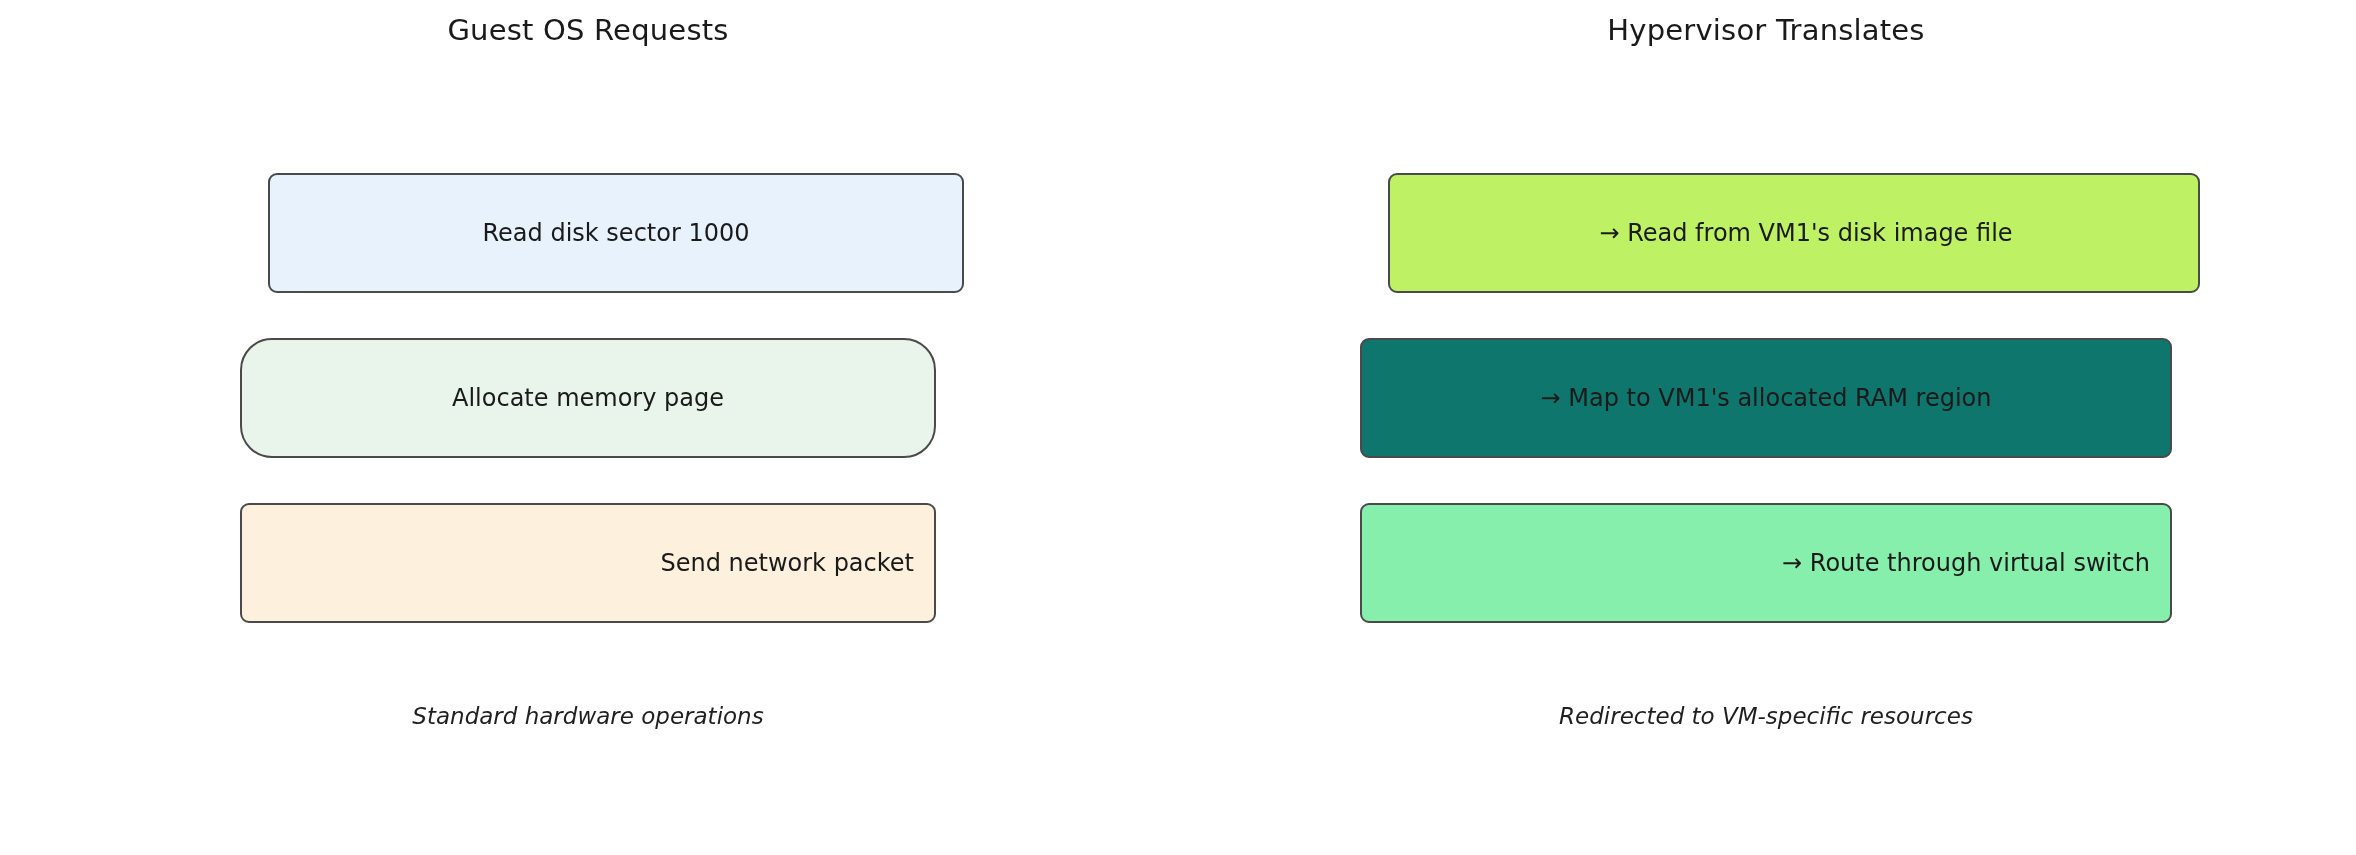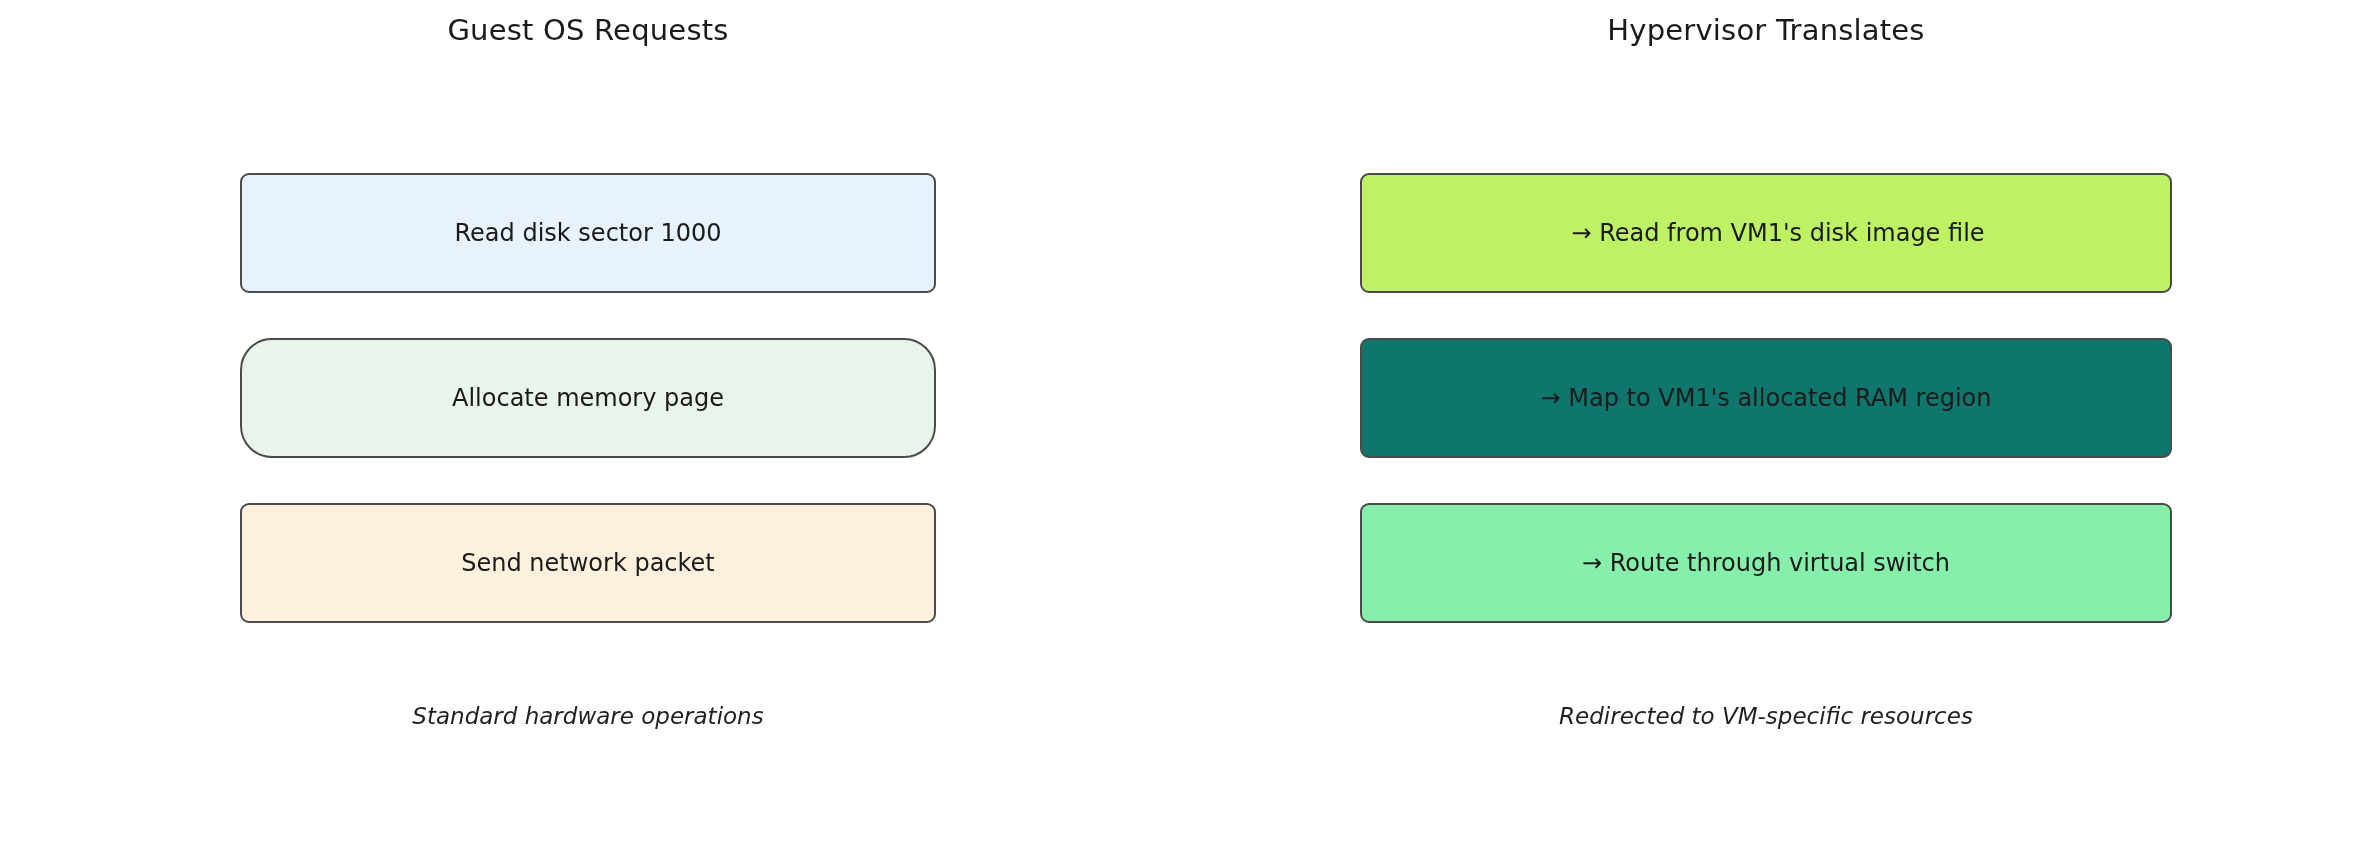--- a/index.html
+++ b/index.html
@@ -50,23 +50,23 @@
       box-sizing: border-box;
       border: 2.5px solid #4a4a4a;
       border-radius: 9px;
       display: flex;
       align-items: center;
       justify-content: center;
       font-size: 24px;
       text-align: center;
       padding: 0 20px;
     }
-    .box-row-1 { top: 173px; }
+    .box-row-1 { top: 173px; margin-left: 28px; }
     .box-row-2 { top: 338px; }
-    .box-row-3 { top: 503px; }
+    .box-row-3 { top: 503px; justify-content: flex-end; }
     .caption {
       position: absolute;
       top: 703px;
       left: 0;
       width: 100%;
       text-align: center;
       font-style: italic;
       font-size: 23px;
       color: #1f1f1f;
     }

